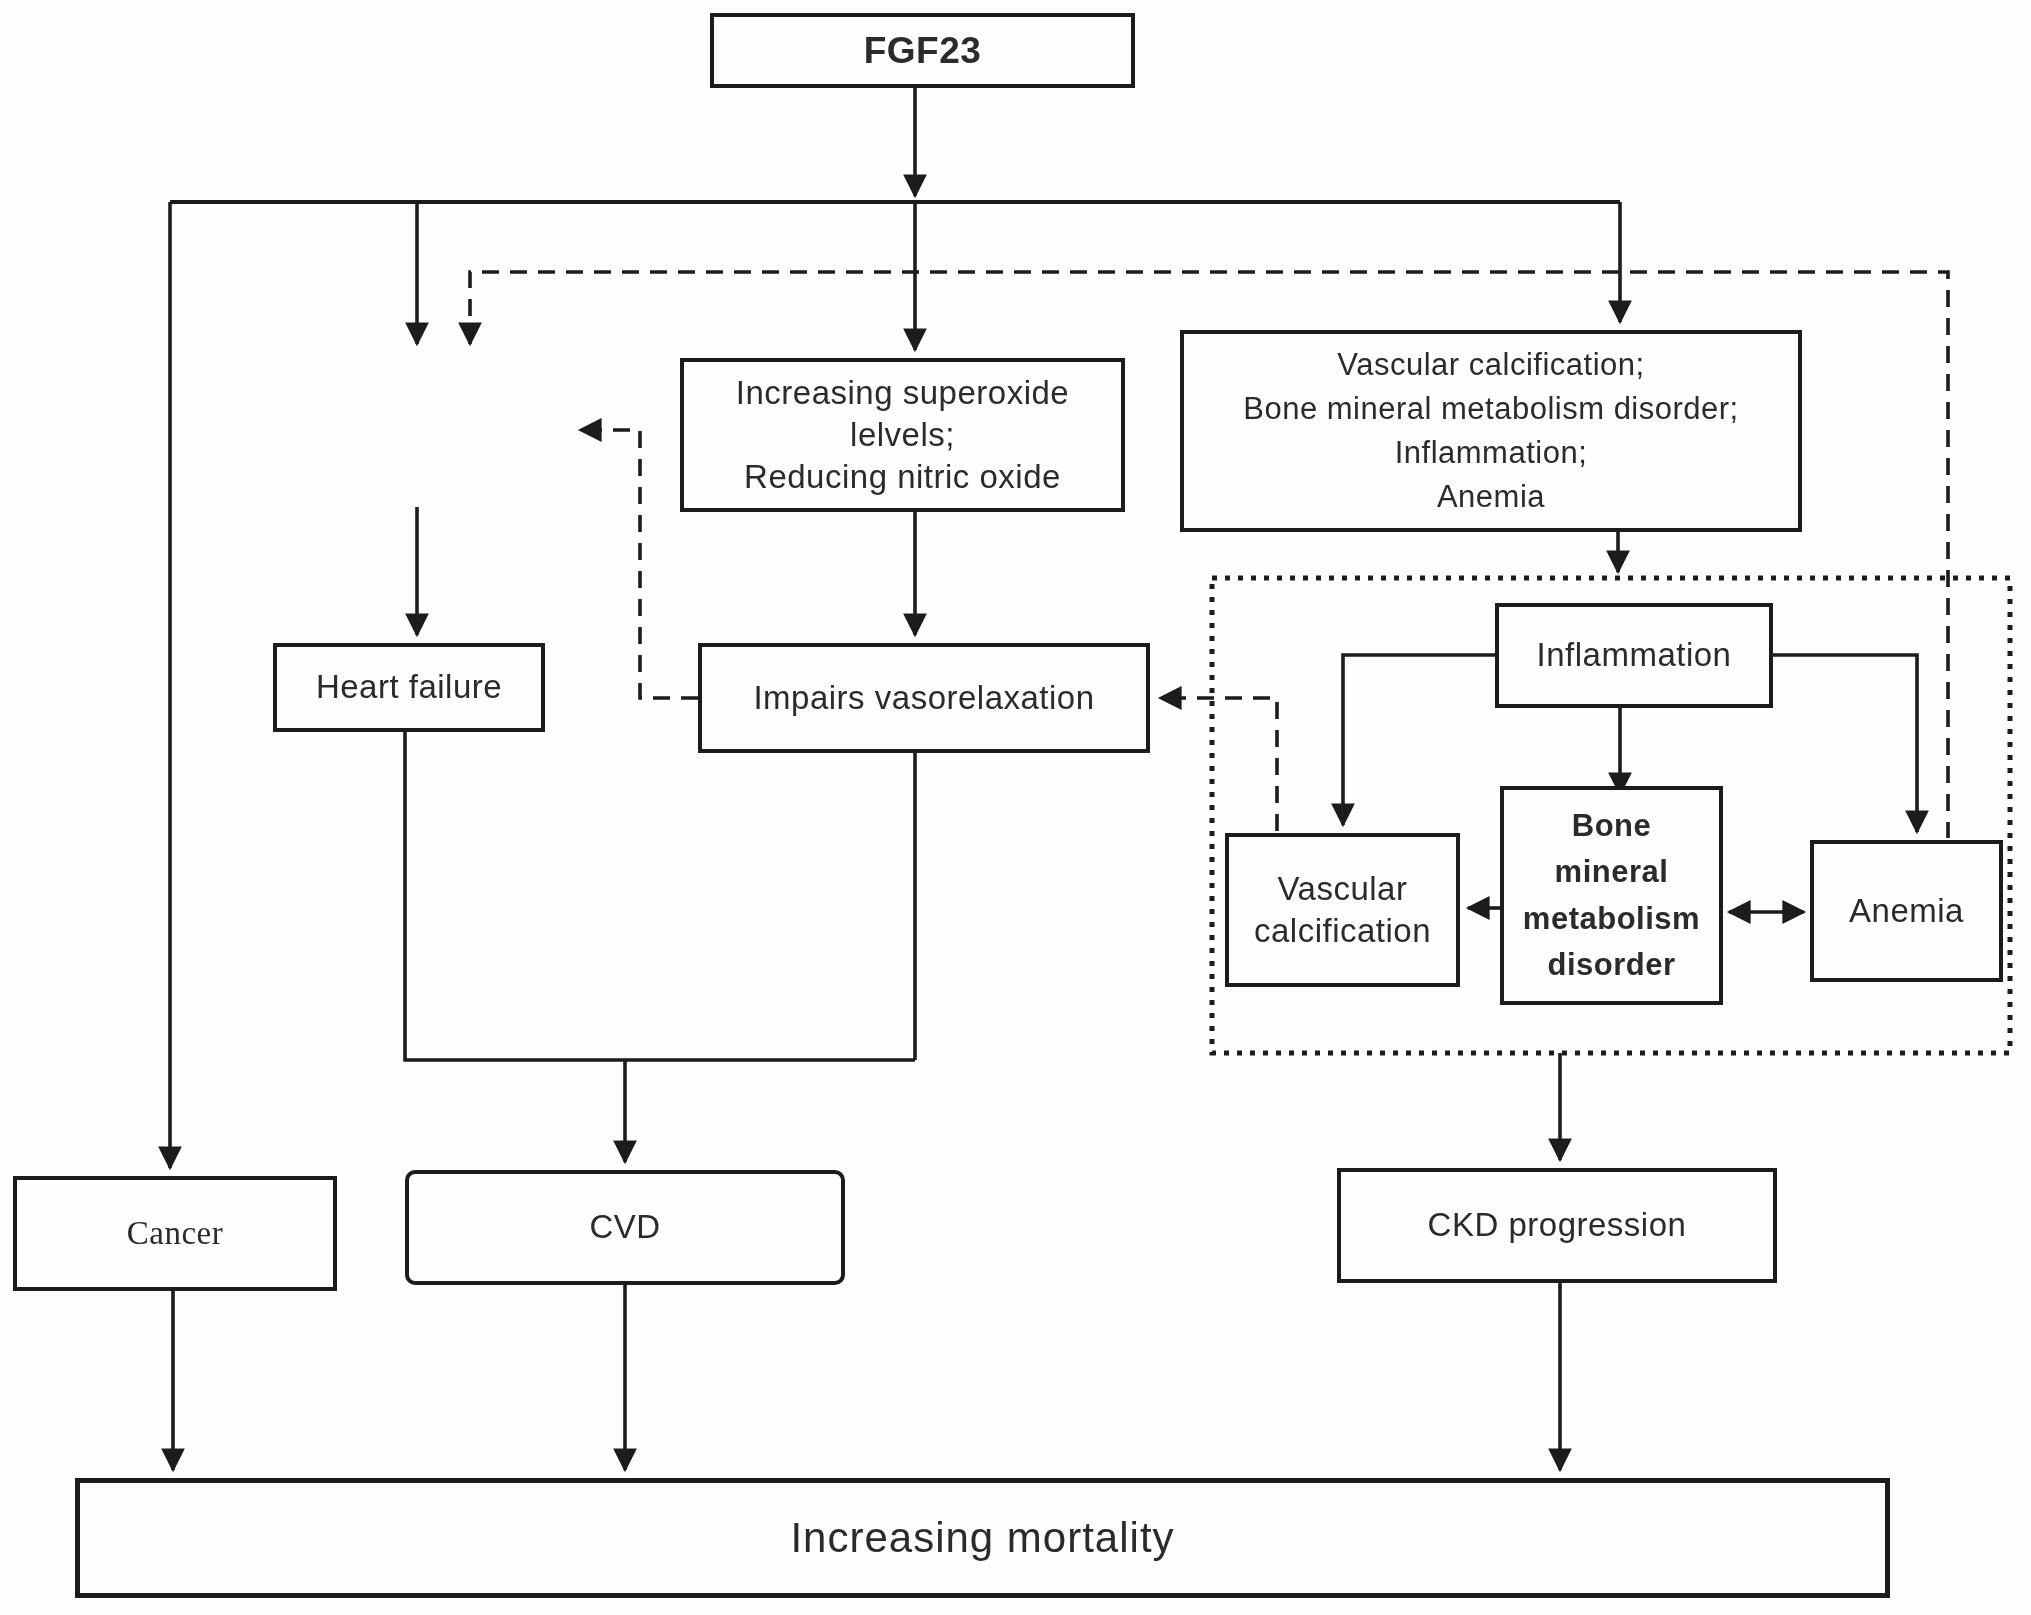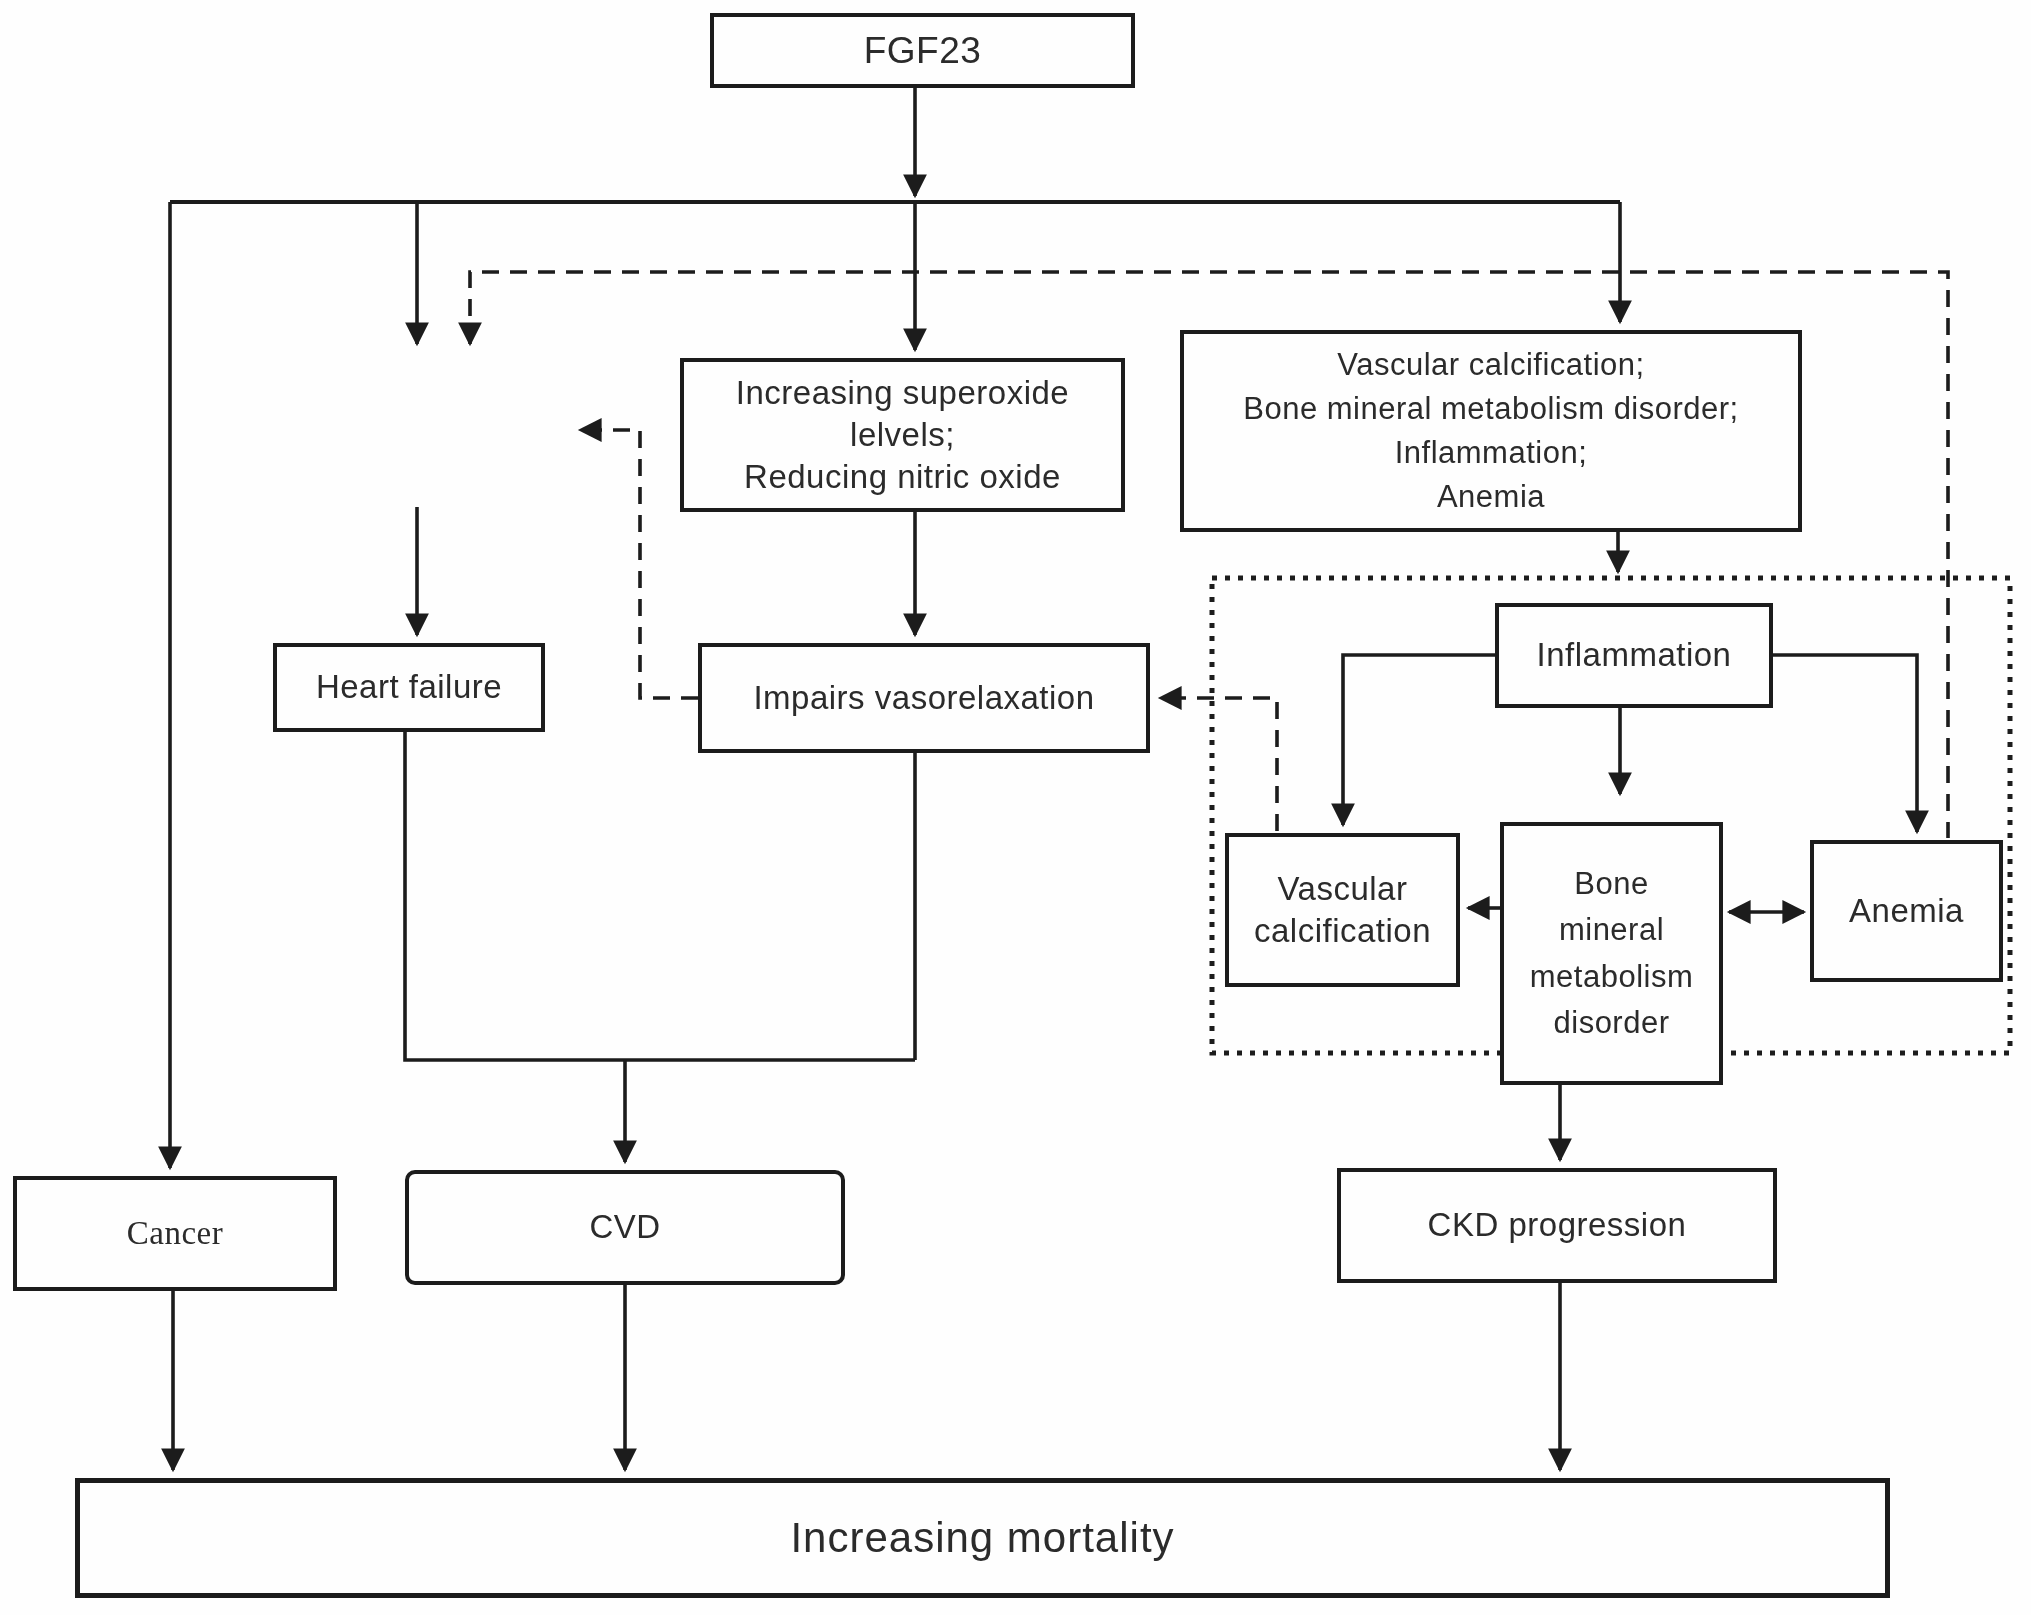--- a/index.html
+++ b/index.html
@@ -34,21 +34,21 @@
     color: #2b2b2b;
     font-size: 33px;
     line-height: 1.28;
     letter-spacing: 0.5px;
   }
   .node .lbl {
     white-space: pre-line;
     padding: 0 8px;
   }
   .node.big-list { font-size: 31px; line-height: 1.42; }
-  .node.title { font-size: 37px; }
+  .node.title { font-size: 37px; font-weight: bold; }
   .node.mortality { font-size: 42px; border-width: 5px; letter-spacing: 1px; }
   .node.bmd { font-size: 31px; line-height: 1.5; }
 </style>
 </head>
 <body>
 
 <div class="stage">
 
   <svg viewBox="0 0 2031 1615">
     <defs>
@@ -116,21 +116,21 @@
 
   <div class="node" style="left:1495px; top:603px; width:278px; height:105px;">
     <span class="lbl">Inflammation</span>
   </div>
 
   <div class="node" style="left:1225px; top:833px; width:235px; height:154px;">
     <span class="lbl">Vascular
 calcification</span>
   </div>
 
-  <div class="node bmd" style="left:1500px; top:822px; width:223px; height:263px;">
+  <div class="node bmd" style="left:1500px; top:786px; width:223px; height:219px;font-weight:bold;">
     <span class="lbl">Bone
 mineral
 metabolism
 disorder</span>
   </div>
 
   <div class="node" style="left:1810px; top:840px; width:193px; height:142px;">
     <span class="lbl">Anemia</span>
   </div>
 

